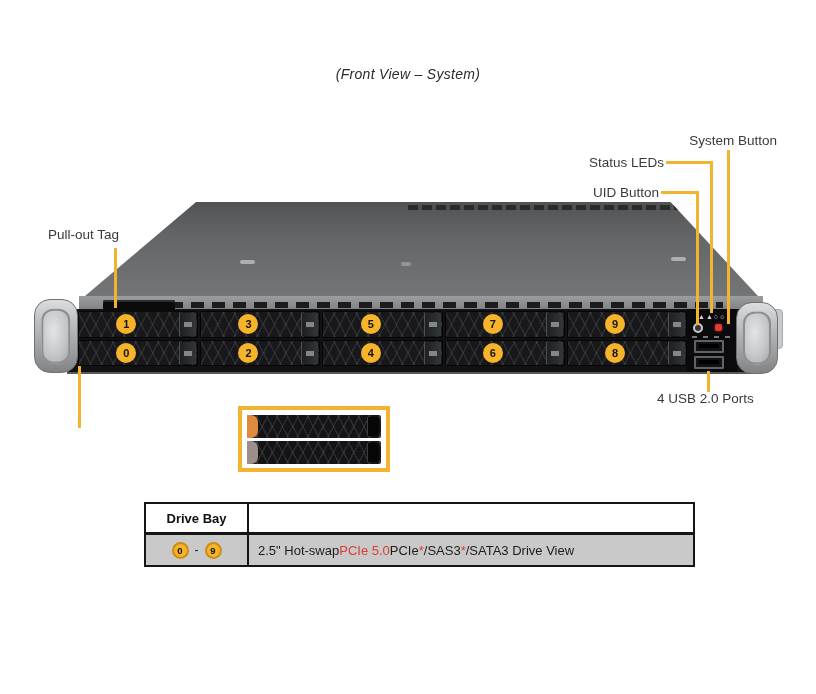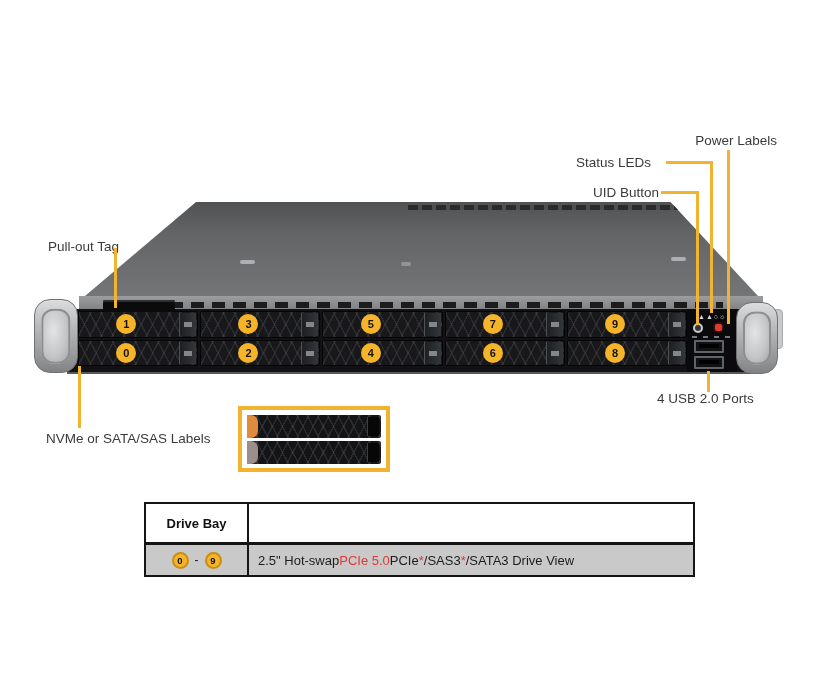--- a/index.html
+++ b/index.html
@@ -13,23 +13,23 @@
   body{font-family:"Liberation Sans", sans-serif;}
   .page{position:relative;width:816px;height:694px;background:#fff;overflow:hidden;}
 
   
   .fig-title{position:absolute;left:0;right:0;top:66px;text-align:center;
     font-style:italic;font-size:14px;color:#2b2b2b;letter-spacing:.3px;}
 
   
   .lbl{position:absolute;font-size:13.5px;color:#3a3a3a;white-space:nowrap;}
   .lbl-power {top:133px;right:39px;}
-  .lbl-status{top:155px;right:165px;}
+  .lbl-status{top:155px;right:152px;}
   .lbl-uid   {top:185px;right:157px;}
-  .lbl-pullout{top:227px;left:48px;margin-top:12px;}
+  .lbl-pullout{top:227px;left:48px;}
   .lbl-usb   {top:391px;left:657px;}
   .lbl-nvme  {top:431px;left:46px;}
 
   
   .cl{position:absolute;background:var(--yellow);z-index:7;}
   .cl-power   {left:727px;top:150px;width:3px;height:174px;}
   .cl-status-h{left:666px;top:161px;width:47px;height:3px;}
   .cl-status-v{left:710px;top:161px;width:3px;height:152px;}
   .cl-uid-h   {left:661px;top:191px;width:38px;height:3px;}
   .cl-uid-v   {left:696px;top:191px;width:3px;height:134px;}
@@ -112,21 +112,21 @@
   .wedge{position:absolute;left:0;top:0;bottom:0;width:11px;border-radius:0 7px 7px 0;display:block;}
   .w-orange{background:#DF8B3D;}
   .w-gray{background:#9C8E8A;}
   .iend{position:absolute;right:2px;top:2px;bottom:2px;width:12px;background:#070708;
     border-left:1px solid #3c3e40;display:block;}
 
   
   .tbl{position:absolute;left:144px;top:502px;width:551px;z-index:5;
     border:2px solid #151515;background:#fff;}
   .tr{display:flex;}
-  .th-row{height:41px;border-bottom:3px solid #151515;background:#fff;}
+  .th-row{height:31px;border-bottom:3px solid #151515;background:#fff;}
   .body-row{height:30px;background:var(--rowgray);}
   .td{display:flex;align-items:center;justify-content:center;}
   .c1{width:103px;border-right:2px solid #151515;flex:none;}
   .c2{flex:1;}
   .th{font-weight:bold;font-size:13px;color:#111;}
   .desc{justify-content:flex-start;padding-left:9px;font-size:13px;color:#1d1d1d;white-space:nowrap;}
   .desc .red{color:var(--red);}
   .tbadge{width:17px;height:17px;border-radius:50%;background:var(--badge);
     border:2px solid #C98E12;color:#111;font-weight:bold;font-size:9.5px;
     line-height:13px;text-align:center;flex:none;}
@@ -134,27 +134,27 @@
 
   
   .footnote{position:absolute;left:0;right:0;top:581px;text-align:center;
     color:var(--red);font-size:13.5px;}
 </style>
 </head>
 <body>
 
 <div class="page">
 
-
-  <div class="lbl lbl-power">Power Labels</div>
+  <div class="fig-title">(Front View – System)</div>
+
+  <div class="lbl lbl-power">System Button</div>
   <div class="lbl lbl-status">Status LEDs</div>
   <div class="lbl lbl-uid">UID Button</div>
   <div class="lbl lbl-pullout">Pull-out Tag</div>
   <div class="lbl lbl-usb">4 USB 2.0 Ports</div>
-  <div class="lbl lbl-nvme">NVMe or SATA/SAS Labels</div>
 
   <div class="cl cl-power"></div>
   <div class="cl cl-status-h"></div>
   <div class="cl cl-status-v"></div>
   <div class="cl cl-uid-h"></div>
   <div class="cl cl-uid-v"></div>
   <div class="cl cl-pullout"></div>
   <div class="cl cl-nvme"></div>
   <div class="cl cl-usb"></div>
 

